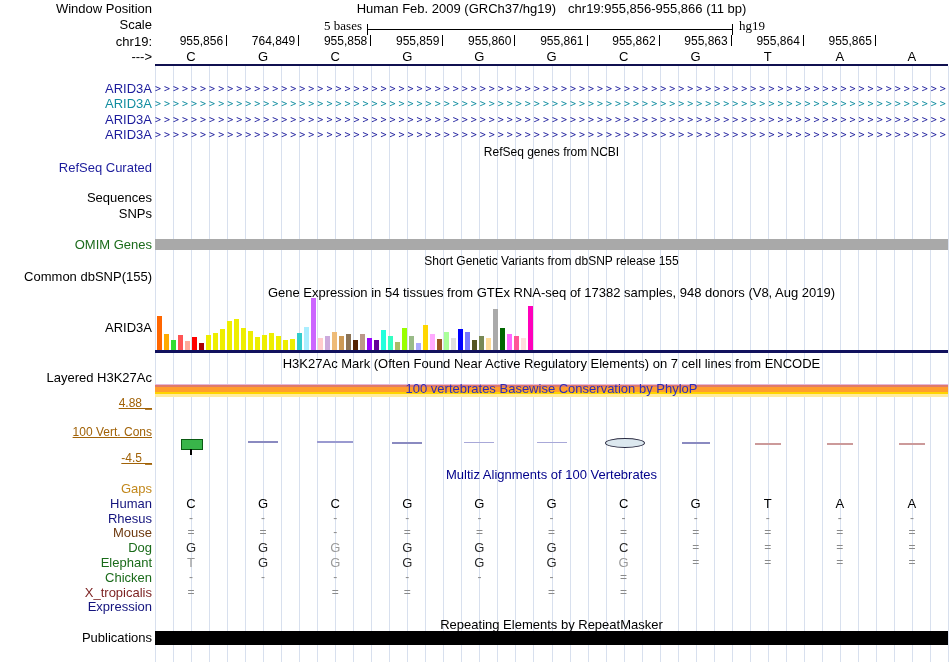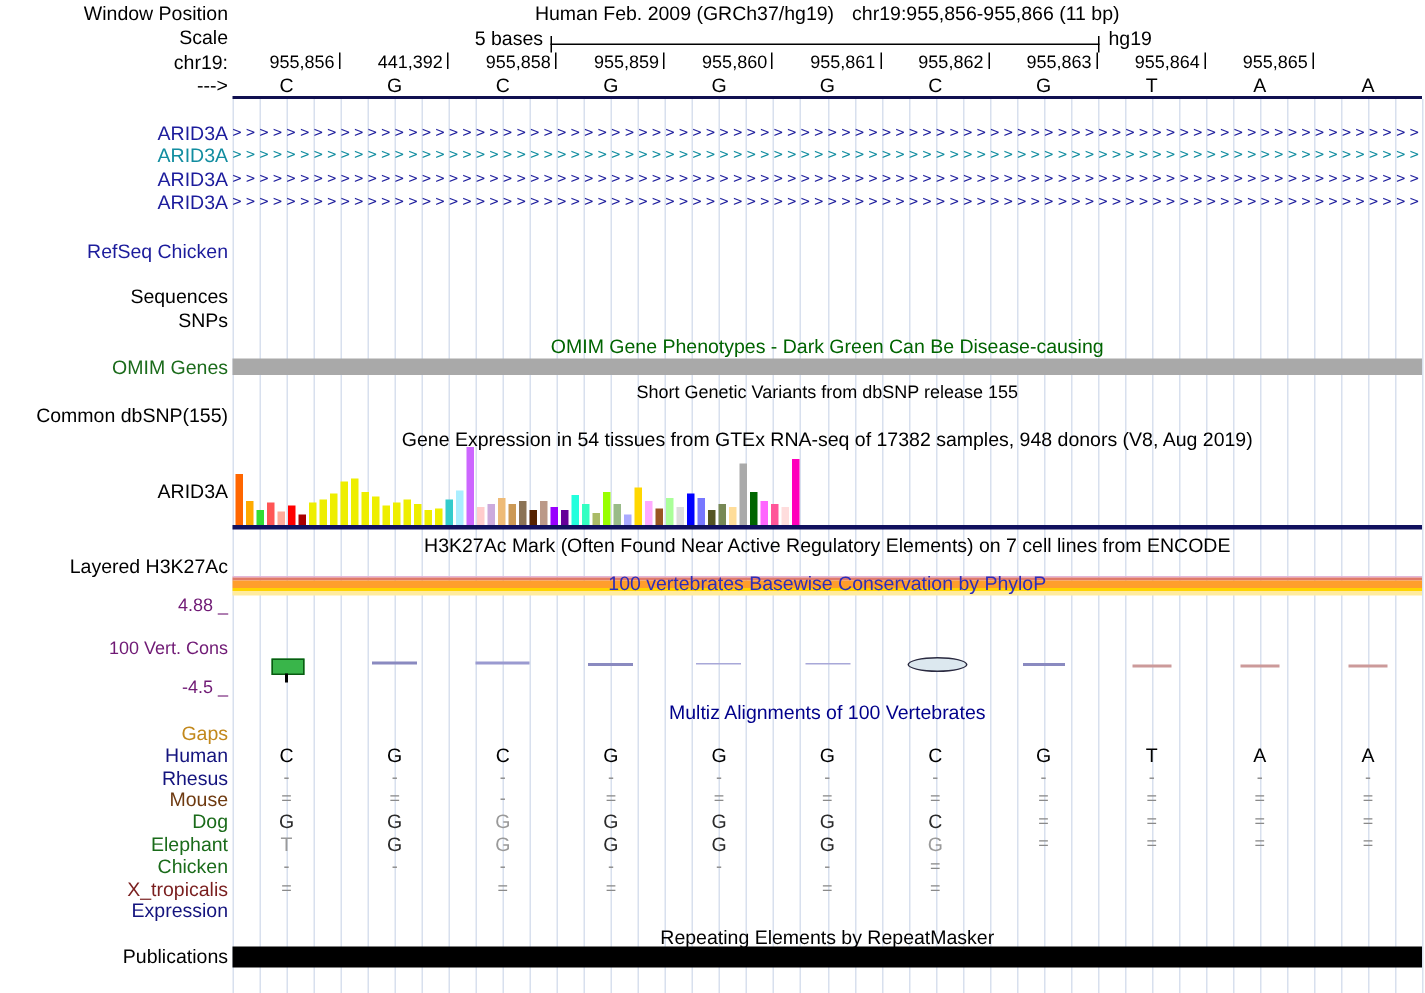--- a/index.html
+++ b/index.html
@@ -6,24 +6,24 @@
   #canvas{
     position:relative;width:950px;height:662px;background:#fff;overflow:hidden;
     font-family:"Liberation Sans","DejaVu Sans",sans-serif;font-size:13px;color:#000;
   }
   .ll{position:absolute;left:0;width:152px;text-align:right;white-space:nowrap;font-size:13px;line-height:13px;}
   .ct{position:absolute;left:155px;width:793px;text-align:center;white-space:nowrap;font-size:13px;line-height:13px;}
   .ct-sm{font-size:12px;}
   .blue{color:#1c1c9c;}
   .green{color:#1b6b1b;}
   .dkgreen{color:#006400;}
-  .slate{color:#701a75;font-size:12px;}
+  .slate{color:#a16207;font-size:12px;text-decoration:underline;}
   .phylop{color:#2e2eb8;}
   .navy{color:#00008b;}
-  .abs{position:absolute;}
+  .abs{position:absolute;font-family:Liberation Serif, serif;}
 </style>
 </head>
 <body>
 
 <div id="canvas">
 
   <div id="gridlines">
       <div style="position: absolute; left: 155px; top: 66px; width: 1px; height: 596px; background: rgb(216, 224, 238);"></div>
       <div style="position: absolute; left: 173.023px; top: 66px; width: 1px; height: 596px; background: rgb(216, 224, 238);"></div>
       <div style="position: absolute; left: 191.045px; top: 66px; width: 1px; height: 596px; background: rgb(216, 224, 238);"></div>
@@ -83,21 +83,21 @@
     <div class="abs" style="left:367px;top:24px;width:1px;height:11px;background:#000;"></div>
     <div class="abs" style="left:732px;top:24px;width:1px;height:11px;background:#000;"></div>
     <div class="abs" style="left:739px;top:18px;">hg19</div>
   </div>
 
   <div class="ll" style="top:35px">chr19:</div>
   <div id="position-row">
       <div style="position: absolute; left: 226.091px; top: 35px; width: 1px; height: 11px; background: rgb(0, 0, 0);"></div>
       <div style="position: absolute; left: 155.091px; top: 35px; width: 68px; text-align: right; font-size: 12px; line-height: 13px;">955,856</div>
       <div style="position: absolute; left: 298.182px; top: 35px; width: 1px; height: 11px; background: rgb(0, 0, 0);"></div>
-      <div style="position: absolute; left: 227.182px; top: 35px; width: 68px; text-align: right; font-size: 12px; line-height: 13px;">441,392</div>
+      <div style="position: absolute; left: 227.182px; top: 35px; width: 68px; text-align: right; font-size: 12px; line-height: 13px;">764,849</div>
       <div style="position: absolute; left: 370.273px; top: 35px; width: 1px; height: 11px; background: rgb(0, 0, 0);"></div>
       <div style="position: absolute; left: 299.273px; top: 35px; width: 68px; text-align: right; font-size: 12px; line-height: 13px;">955,858</div>
       <div style="position: absolute; left: 442.364px; top: 35px; width: 1px; height: 11px; background: rgb(0, 0, 0);"></div>
       <div style="position: absolute; left: 371.364px; top: 35px; width: 68px; text-align: right; font-size: 12px; line-height: 13px;">955,859</div>
       <div style="position: absolute; left: 514.455px; top: 35px; width: 1px; height: 11px; background: rgb(0, 0, 0);"></div>
       <div style="position: absolute; left: 443.455px; top: 35px; width: 68px; text-align: right; font-size: 12px; line-height: 13px;">955,860</div>
       <div style="position: absolute; left: 586.545px; top: 35px; width: 1px; height: 11px; background: rgb(0, 0, 0);"></div>
       <div style="position: absolute; left: 515.545px; top: 35px; width: 68px; text-align: right; font-size: 12px; line-height: 13px;">955,861</div>
       <div style="position: absolute; left: 658.636px; top: 35px; width: 1px; height: 11px; background: rgb(0, 0, 0);"></div>
       <div style="position: absolute; left: 587.636px; top: 35px; width: 68px; text-align: right; font-size: 12px; line-height: 13px;">955,862</div>
@@ -129,26 +129,26 @@
       <div style="position: absolute; left: 0px; top: 82px; width: 152px; text-align: right; color: rgb(28, 28, 156); font-size: 13px; line-height: 13px;">ARID3A</div>
       <div style="position: absolute; left: 155px; top: 83px; width: 793px; height: 12px; overflow: hidden; color: rgb(28, 28, 156); font-size: 10px; line-height: 11px; letter-spacing: 3px; white-space: nowrap; font-family: &quot;DejaVu Sans Mono&quot;, &quot;Liberation Mono&quot;, monospace;">&gt;&gt;&gt;&gt;&gt;&gt;&gt;&gt;&gt;&gt;&gt;&gt;&gt;&gt;&gt;&gt;&gt;&gt;&gt;&gt;&gt;&gt;&gt;&gt;&gt;&gt;&gt;&gt;&gt;&gt;&gt;&gt;&gt;&gt;&gt;&gt;&gt;&gt;&gt;&gt;&gt;&gt;&gt;&gt;&gt;&gt;&gt;&gt;&gt;&gt;&gt;&gt;&gt;&gt;&gt;&gt;&gt;&gt;&gt;&gt;&gt;&gt;&gt;&gt;&gt;&gt;&gt;&gt;&gt;&gt;&gt;&gt;&gt;&gt;&gt;&gt;&gt;&gt;&gt;&gt;&gt;&gt;&gt;&gt;&gt;&gt;&gt;&gt;&gt;&gt;&gt;&gt;&gt;&gt;&gt;&gt;&gt;&gt;&gt;&gt;&gt;&gt;&gt;&gt;&gt;&gt;&gt;&gt;&gt;&gt;&gt;&gt;&gt;&gt;&gt;&gt;&gt;&gt;&gt;&gt;&gt;&gt;&gt;&gt;&gt;&gt;&gt;&gt;&gt;&gt;&gt;&gt;&gt;&gt;&gt;&gt;&gt;&gt;&gt;&gt;&gt;&gt;&gt;&gt;&gt;&gt;&gt;&gt;&gt;&gt;&gt;&gt;&gt;&gt;&gt;&gt;&gt;&gt;&gt;&gt;&gt;&gt;&gt;&gt;&gt;&gt;&gt;&gt;&gt;&gt;&gt;&gt;&gt;&gt;&gt;&gt;&gt;&gt;&gt;&gt;&gt;&gt;&gt;&gt;&gt;&gt;&gt;&gt;&gt;&gt;&gt;&gt;&gt;&gt;&gt;&gt;&gt;&gt;&gt;&gt;</div>
       <div style="position: absolute; left: 0px; top: 97px; width: 152px; text-align: right; color: rgb(18, 141, 160); font-size: 13px; line-height: 13px;">ARID3A</div>
       <div style="position: absolute; left: 155px; top: 98px; width: 793px; height: 12px; overflow: hidden; color: rgb(18, 141, 160); font-size: 10px; line-height: 11px; letter-spacing: 3px; white-space: nowrap; font-family: &quot;DejaVu Sans Mono&quot;, &quot;Liberation Mono&quot;, monospace;">&gt;&gt;&gt;&gt;&gt;&gt;&gt;&gt;&gt;&gt;&gt;&gt;&gt;&gt;&gt;&gt;&gt;&gt;&gt;&gt;&gt;&gt;&gt;&gt;&gt;&gt;&gt;&gt;&gt;&gt;&gt;&gt;&gt;&gt;&gt;&gt;&gt;&gt;&gt;&gt;&gt;&gt;&gt;&gt;&gt;&gt;&gt;&gt;&gt;&gt;&gt;&gt;&gt;&gt;&gt;&gt;&gt;&gt;&gt;&gt;&gt;&gt;&gt;&gt;&gt;&gt;&gt;&gt;&gt;&gt;&gt;&gt;&gt;&gt;&gt;&gt;&gt;&gt;&gt;&gt;&gt;&gt;&gt;&gt;&gt;&gt;&gt;&gt;&gt;&gt;&gt;&gt;&gt;&gt;&gt;&gt;&gt;&gt;&gt;&gt;&gt;&gt;&gt;&gt;&gt;&gt;&gt;&gt;&gt;&gt;&gt;&gt;&gt;&gt;&gt;&gt;&gt;&gt;&gt;&gt;&gt;&gt;&gt;&gt;&gt;&gt;&gt;&gt;&gt;&gt;&gt;&gt;&gt;&gt;&gt;&gt;&gt;&gt;&gt;&gt;&gt;&gt;&gt;&gt;&gt;&gt;&gt;&gt;&gt;&gt;&gt;&gt;&gt;&gt;&gt;&gt;&gt;&gt;&gt;&gt;&gt;&gt;&gt;&gt;&gt;&gt;&gt;&gt;&gt;&gt;&gt;&gt;&gt;&gt;&gt;&gt;&gt;&gt;&gt;&gt;&gt;&gt;&gt;&gt;&gt;&gt;&gt;&gt;&gt;&gt;&gt;&gt;&gt;&gt;&gt;&gt;&gt;&gt;&gt;&gt;</div>
       <div style="position: absolute; left: 0px; top: 113px; width: 152px; text-align: right; color: rgb(28, 28, 156); font-size: 13px; line-height: 13px;">ARID3A</div>
       <div style="position: absolute; left: 155px; top: 114px; width: 793px; height: 12px; overflow: hidden; color: rgb(28, 28, 156); font-size: 10px; line-height: 11px; letter-spacing: 3px; white-space: nowrap; font-family: &quot;DejaVu Sans Mono&quot;, &quot;Liberation Mono&quot;, monospace;">&gt;&gt;&gt;&gt;&gt;&gt;&gt;&gt;&gt;&gt;&gt;&gt;&gt;&gt;&gt;&gt;&gt;&gt;&gt;&gt;&gt;&gt;&gt;&gt;&gt;&gt;&gt;&gt;&gt;&gt;&gt;&gt;&gt;&gt;&gt;&gt;&gt;&gt;&gt;&gt;&gt;&gt;&gt;&gt;&gt;&gt;&gt;&gt;&gt;&gt;&gt;&gt;&gt;&gt;&gt;&gt;&gt;&gt;&gt;&gt;&gt;&gt;&gt;&gt;&gt;&gt;&gt;&gt;&gt;&gt;&gt;&gt;&gt;&gt;&gt;&gt;&gt;&gt;&gt;&gt;&gt;&gt;&gt;&gt;&gt;&gt;&gt;&gt;&gt;&gt;&gt;&gt;&gt;&gt;&gt;&gt;&gt;&gt;&gt;&gt;&gt;&gt;&gt;&gt;&gt;&gt;&gt;&gt;&gt;&gt;&gt;&gt;&gt;&gt;&gt;&gt;&gt;&gt;&gt;&gt;&gt;&gt;&gt;&gt;&gt;&gt;&gt;&gt;&gt;&gt;&gt;&gt;&gt;&gt;&gt;&gt;&gt;&gt;&gt;&gt;&gt;&gt;&gt;&gt;&gt;&gt;&gt;&gt;&gt;&gt;&gt;&gt;&gt;&gt;&gt;&gt;&gt;&gt;&gt;&gt;&gt;&gt;&gt;&gt;&gt;&gt;&gt;&gt;&gt;&gt;&gt;&gt;&gt;&gt;&gt;&gt;&gt;&gt;&gt;&gt;&gt;&gt;&gt;&gt;&gt;&gt;&gt;&gt;&gt;&gt;&gt;&gt;&gt;&gt;&gt;&gt;&gt;&gt;&gt;&gt;</div>
       <div style="position: absolute; left: 0px; top: 128px; width: 152px; text-align: right; color: rgb(28, 28, 156); font-size: 13px; line-height: 13px;">ARID3A</div>
       <div style="position: absolute; left: 155px; top: 129px; width: 793px; height: 12px; overflow: hidden; color: rgb(28, 28, 156); font-size: 10px; line-height: 11px; letter-spacing: 3px; white-space: nowrap; font-family: &quot;DejaVu Sans Mono&quot;, &quot;Liberation Mono&quot;, monospace;">&gt;&gt;&gt;&gt;&gt;&gt;&gt;&gt;&gt;&gt;&gt;&gt;&gt;&gt;&gt;&gt;&gt;&gt;&gt;&gt;&gt;&gt;&gt;&gt;&gt;&gt;&gt;&gt;&gt;&gt;&gt;&gt;&gt;&gt;&gt;&gt;&gt;&gt;&gt;&gt;&gt;&gt;&gt;&gt;&gt;&gt;&gt;&gt;&gt;&gt;&gt;&gt;&gt;&gt;&gt;&gt;&gt;&gt;&gt;&gt;&gt;&gt;&gt;&gt;&gt;&gt;&gt;&gt;&gt;&gt;&gt;&gt;&gt;&gt;&gt;&gt;&gt;&gt;&gt;&gt;&gt;&gt;&gt;&gt;&gt;&gt;&gt;&gt;&gt;&gt;&gt;&gt;&gt;&gt;&gt;&gt;&gt;&gt;&gt;&gt;&gt;&gt;&gt;&gt;&gt;&gt;&gt;&gt;&gt;&gt;&gt;&gt;&gt;&gt;&gt;&gt;&gt;&gt;&gt;&gt;&gt;&gt;&gt;&gt;&gt;&gt;&gt;&gt;&gt;&gt;&gt;&gt;&gt;&gt;&gt;&gt;&gt;&gt;&gt;&gt;&gt;&gt;&gt;&gt;&gt;&gt;&gt;&gt;&gt;&gt;&gt;&gt;&gt;&gt;&gt;&gt;&gt;&gt;&gt;&gt;&gt;&gt;&gt;&gt;&gt;&gt;&gt;&gt;&gt;&gt;&gt;&gt;&gt;&gt;&gt;&gt;&gt;&gt;&gt;&gt;&gt;&gt;&gt;&gt;&gt;&gt;&gt;&gt;&gt;&gt;&gt;&gt;&gt;&gt;&gt;&gt;&gt;&gt;&gt;&gt;</div>
     </div>
 
-  <div class="ll blue" style="top:161px">RefSeq Chicken</div>
+  <div class="ct ct-sm" style="top:146px">RefSeq genes from NCBI</div>
+  <div class="ll blue" style="top:161px">RefSeq Curated</div>
 
   <div class="ll" style="top:191px">Sequences</div>
   <div class="ll" style="top:207px">SNPs</div>
 
-  <div class="ct dkgreen" style="top:224px">OMIM Gene Phenotypes - Dark Green Can Be Disease-causing</div>
   <div class="ll green" style="top:238px">OMIM Genes</div>
   <div class="abs" style="left:155px;top:239px;width:793px;height:11px;background:#a9a9a9;"></div>
 
   <div class="ct ct-sm" style="top:255px">Short Genetic Variants from dbSNP release 155</div>
   <div class="ll" style="top:270px">Common dbSNP(155)</div>
 
   <div class="ct" style="top:286px">Gene Expression in 54 tissues from GTEx RNA-seq of 17382 samples, 948 donors (V8, Aug 2019)</div>
   <div class="ll" style="top:321px">ARID3A</div>
   <div id="gtex-chart">
       <div style="position: absolute; left: 157px; top: 316px; width: 5px; height: 34px; background: rgb(255, 102, 0);"></div>

